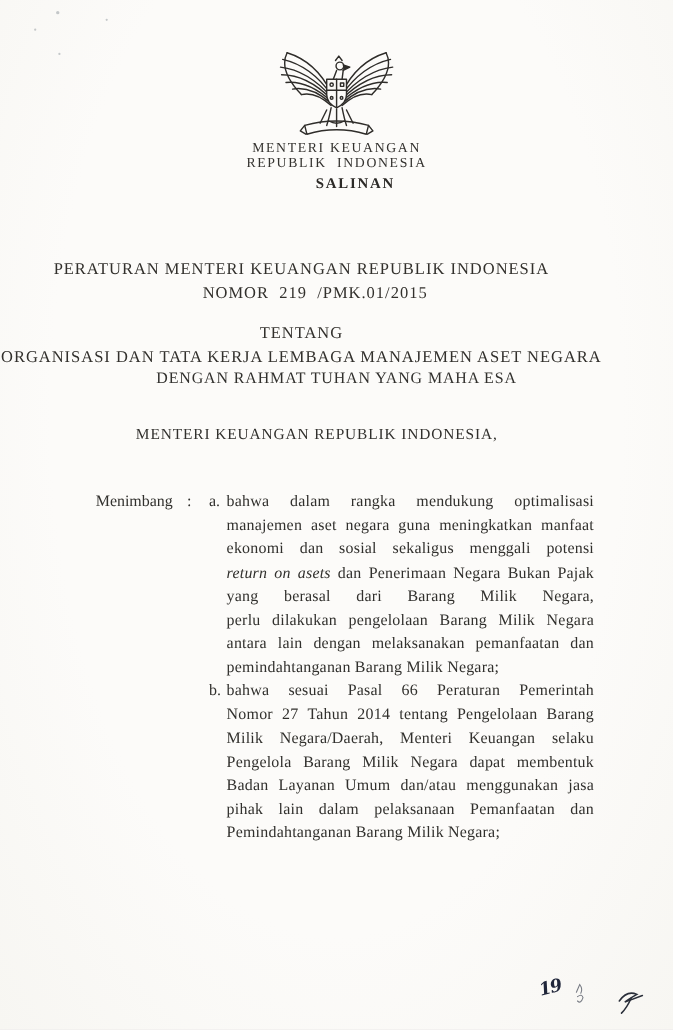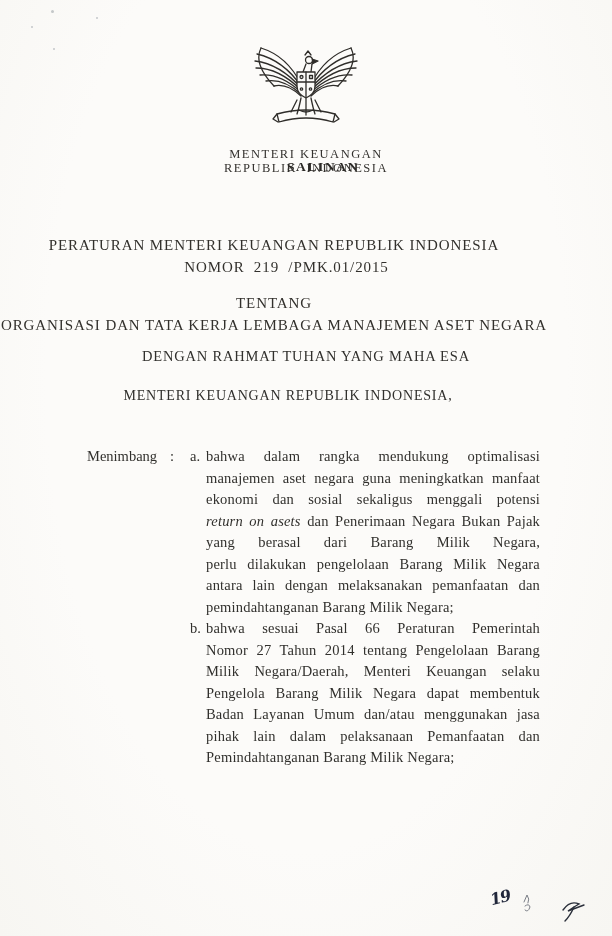--- a/index.html
+++ b/index.html
@@ -9,32 +9,32 @@
     margin:0 auto;
     background:#fbfaf8;
     background-image: radial-gradient(ellipse at 50% 40%, #fcfbf9 60%, #f7f6f2 100%);
     overflow:hidden;
     font-family:"Liberation Serif", serif;
     color:#31302d;
   }
   
   .emblem { position:absolute; left:253px; top:44px; }
   .ministry-line { position:absolute; left:0; width:612px; text-align:center;
-    font-size:12.5px; letter-spacing:1.5px; white-space:pre; color:#34322f;margin-top:20px; }
+    font-size:12.5px; letter-spacing:1.5px; white-space:pre; color:#34322f; }
   .ministry-1 { top:127px; }
   .ministry-2 { top:141px; }
   .salinan { position:absolute; left:17px; top:159px; width:612px; text-align:center;
     font-size:13.5px; font-weight:bold; letter-spacing:1.6px; color:#2c2a27; }
   
   .title-block { position:absolute; left:0; top:234px; width:548px; text-align:center; }
   .title-line { line-height:22px; font-size:15px; letter-spacing:0.9px; color:#32302c; }
   .title-nomor { white-space:pre;margin-left:25px; }
   .gap-tentang { margin-top:14px; }
   
-  .invocation { position:absolute; left:0; top:348px; width:612px; text-align:center;
+  .invocation { position:absolute; left:0; top:336px; width:612px; text-align:center;
     font-size:14.5px; letter-spacing:0.8px; }
   .authority { position:absolute; left:0; top:388px; width:576px; text-align:center;
     font-size:14px; letter-spacing:0.8px; }
   
   .consider { position:absolute; left:72px; top:446px; width:468px; font-size:14.5px; }
   .c-label  { position:absolute; left:15px;   top:0; line-height:21.5px; }
   .c-colon  { position:absolute; left:98px; top:0; line-height:21.5px; }
   .c-item   { position:relative; }
   .c-marker { position:absolute; left:118px; top:0; line-height:21.5px; }
   .c-lines  { margin-left:134px; width:334px; }

